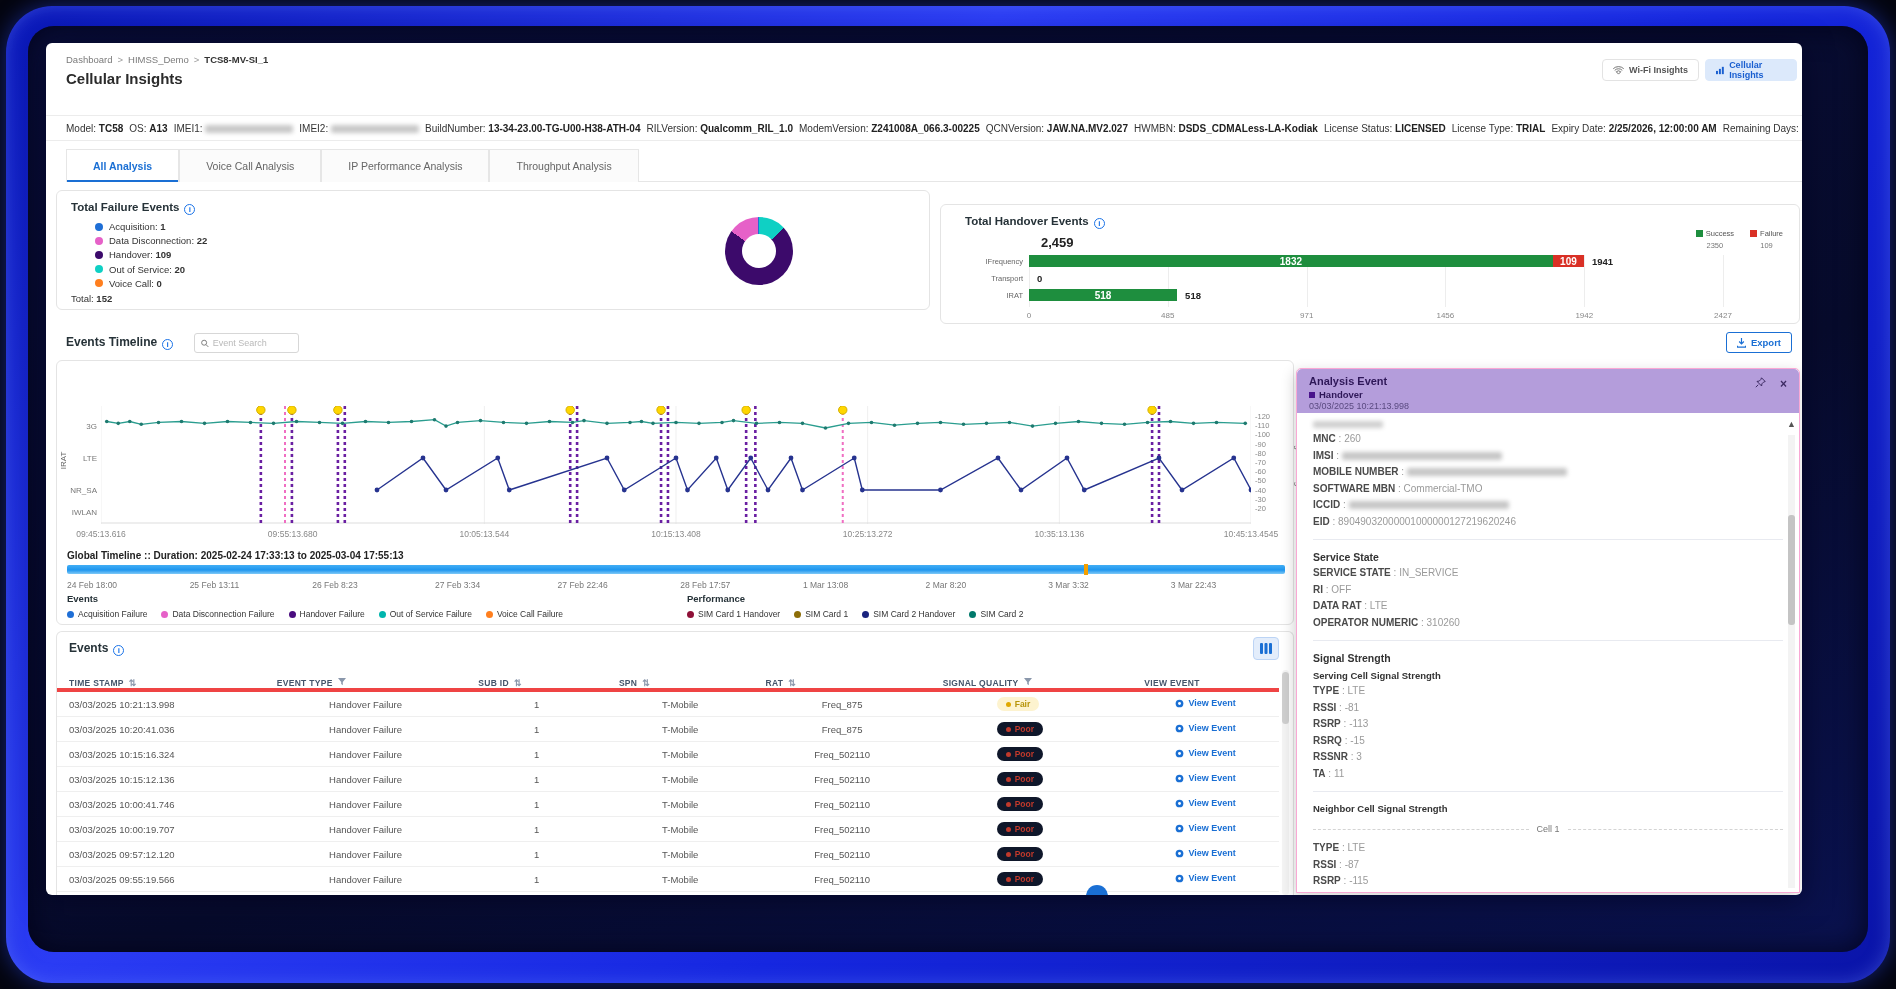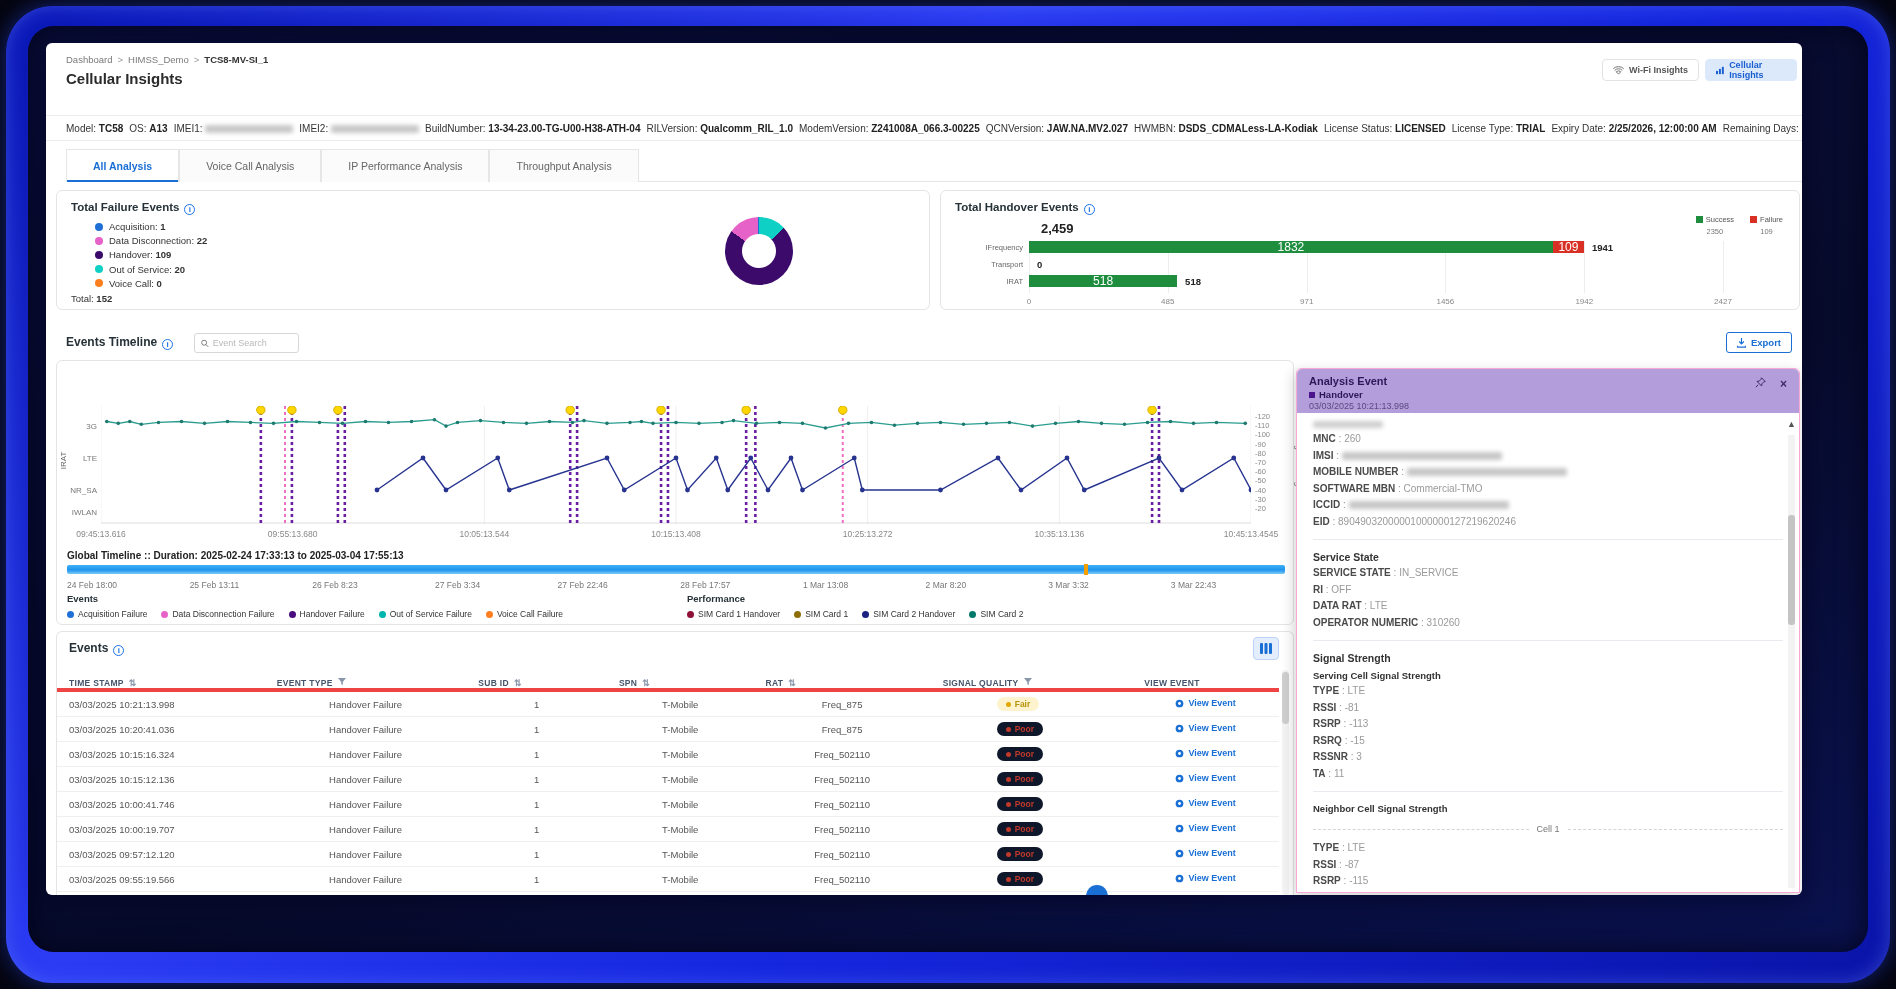--- a/index.html
+++ b/index.html
@@ -36,31 +36,31 @@
   
   #failure-card { left:10px; top:147px; width:874px; height:120px; padding:10px 14px; }
   .fl-item { display:flex; align-items:center; gap:6px; font-size:9.5px; color:#333; margin-top:3.2px;padding-left:24px; }
   .fl-item .dot { width:8px; height:8px; border-radius:50%; }
   .fl-item b { font-weight:bold; }
   .fl-total { font-size:9.5px; color:#333; margin-top:4px; }
   #donut { position:absolute; left:668px; top:26px; width:68px; height:68px; border-radius:50%; }
   #donut::after { content:""; position:absolute; left:17px; top:17px; width:34px; height:34px; background:#fff; border-radius:50%; }
 
   
-  #handover-card { left:894px; top:147px; width:860px; height:120px; padding:10px 14px; }
+  #handover-card { left:894px; top:161px; width:860px; height:120px; padding:10px 24px; }
   .ho-total { position:absolute; left:100px; top:30px; font-size:13px; font-weight:bold; color:#222; }
   .ho-legend { position:absolute; right:16px; top:24px; display:flex; gap:16px; }
   .ho-leg-item { text-align:center; font-size:7.5px; color:#555; }
   .ho-leg-item .row { display:flex; align-items:center; gap:3px; }
   .ho-leg-item .sq { width:7px; height:7px; }
   .ho-leg-item .val { margin-top:3px; color:#777; }
   .ho-plot { position:absolute; left:88px; right:76px; top:50px; height:52px; }
   .ho-grid { position:absolute; top:0; bottom:0; width:1px; background:#ededed; }
   .ho-row { position:absolute; left:0; right:0; height:12px; display:flex; }
-  .ho-row .seg { height:100%; display:flex; align-items:center; justify-content:center; color:#fff; font-size:12px; font-weight:normal; }
+  .ho-row .seg { height:100%; display:flex; align-items:center; justify-content:center; color:#fff; font-size:10px; font-weight:bold; }
   .ho-row .tot { position:absolute; font-size:9.5px; font-weight:bold; color:#222; top:1px; }
   .ho-cat { position:absolute; right:calc(100% + 6px); font-size:7.5px; color:#666; top:2px; white-space:nowrap; }
   .ho-ticks { position:absolute; left:88px; right:76px; top:106px; height:10px; font-size:8px; color:#888; }
   .ho-tick { position:absolute; transform:translateX(-50%); }
 
   
   .section-row { position:absolute; left:0; top:288px; width:100%; height:26px; }
   .section-title { position:absolute; left:20px; top:4px; font-size:12px; font-weight:bold; color:#263238; }
   .search-box { position:absolute; left:148px; top:2px; width:105px; height:20px; border:1px solid #d7d7d7; border-radius:3px; display:flex; align-items:center; padding:0 6px; gap:4px; }
   .search-box input { border:none; outline:none; width:100%; font-size:9px; color:#333; font-family:"Liberation Sans",sans-serif; }

